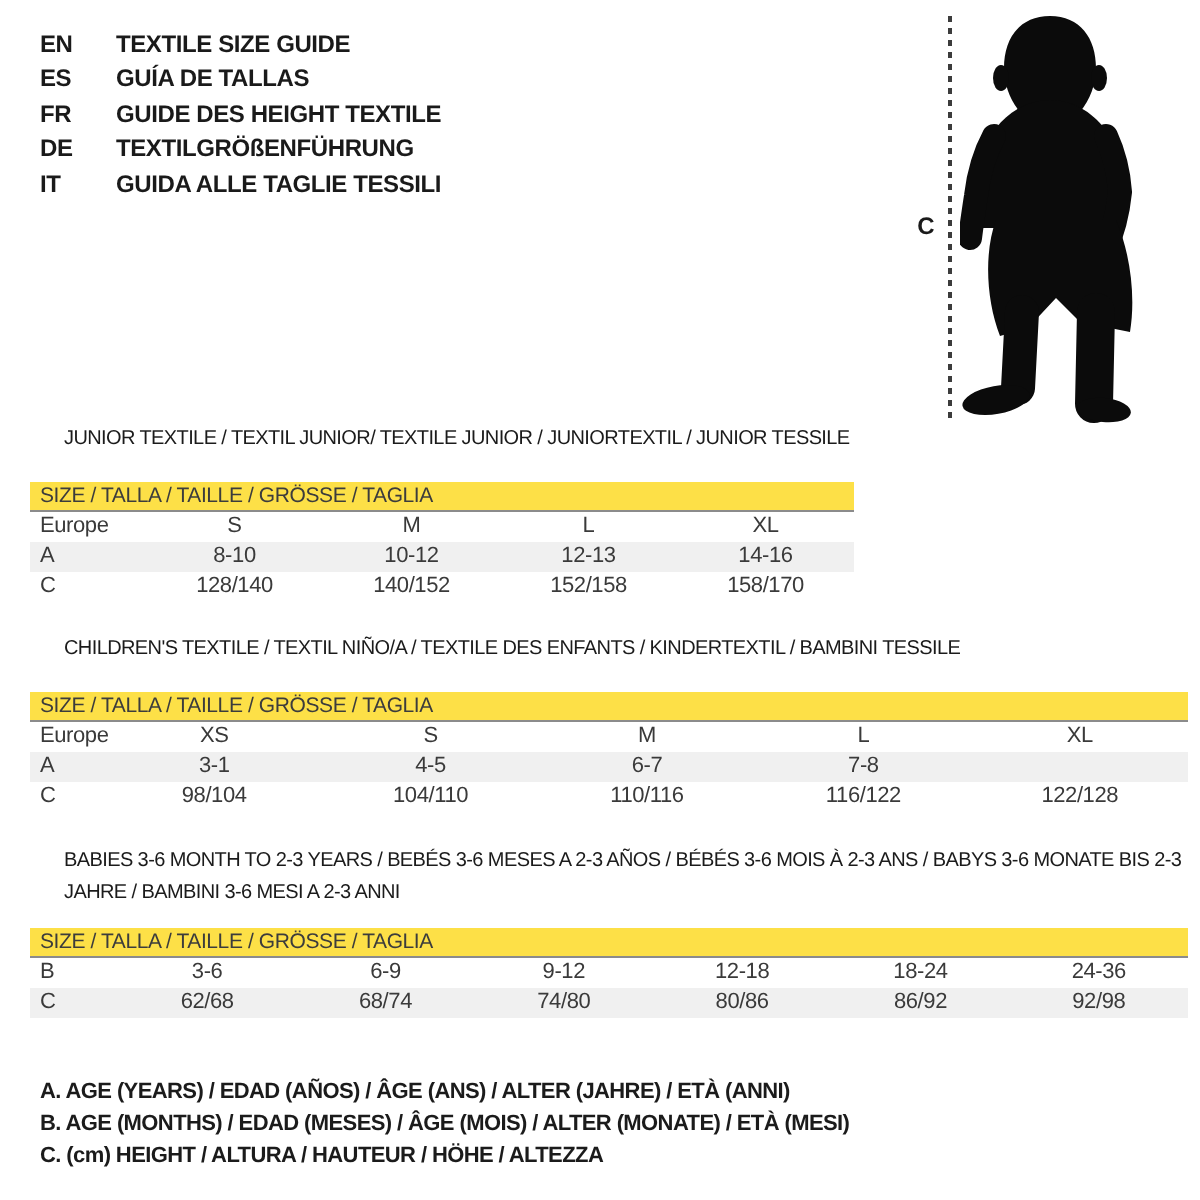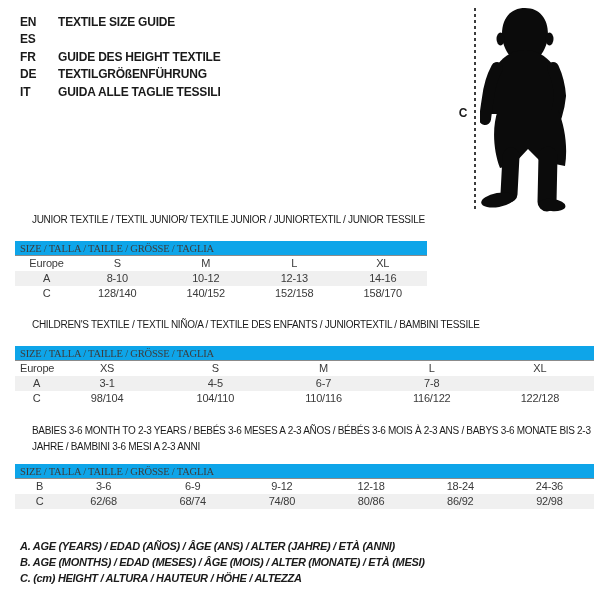--- a/index.html
+++ b/index.html
@@ -15,46 +15,47 @@
   .measure-line{position:absolute;left:474px;top:8px;width:2px;height:204px;
     background:repeating-linear-gradient(to bottom,#3c3c3c 0 3px,transparent 3px 6px);}
   .measure-label{position:absolute;left:455px;top:106px;width:16px;text-align:center;
     font-size:12px;font-weight:bold;color:#1a1a1a;}
   .baby-svg{position:absolute;left:480px;top:6px;width:100px;height:206px;}
   
   .section-title{position:absolute;left:32px;font-size:10px;font-weight:normal;
     letter-spacing:-0.3px;color:#1b1b1b;white-space:nowrap;}
   .section-title.wrap{white-space:normal;line-height:15.5px;}
   .stable{position:absolute;left:15px;}
-  .size-header{height:15px;line-height:15px;background:#0ea5e9;border-bottom:1px solid #8b8b8b;
-    padding-left:5px;font-size:10.5px;color:#3c3c3c;letter-spacing:-0.2px;box-sizing:border-box;font-family:Liberation Serif, serif;}
+  .size-header{height:15px;line-height:15px;background:#fde047;border-bottom:1px solid #8b8b8b;
+    padding-left:5px;font-size:10.5px;color:#3c3c3c;letter-spacing:-0.2px;box-sizing:border-box;}
   .trow{display:grid;height:15px;line-height:15px;font-size:11px;color:#3a3a3a;letter-spacing:-0.2px;}
   .trow.shaded{background:#f0f0f0;}
   .t1 .trow{grid-template-columns:58px repeat(4,1fr);}
   .t2 .trow{grid-template-columns:38px repeat(5,1fr);}
   .t3 .trow{grid-template-columns:44px repeat(6,1fr);}
-  .tlabel{padding-left:5px;text-align:center;white-space:nowrap;}
+  .tlabel{padding-left:5px;text-align:left;white-space:nowrap;}
   .tcell{text-align:center;white-space:nowrap;}
   
-  .legend-block{position:absolute;left:20px;top:538px;font-style:italic;}
+  .legend-block{position:absolute;left:20px;top:538px;}
   .legend-line{height:16.2px;line-height:16.2px;font-size:11px;font-weight:bold;
     letter-spacing:-0.3px;color:#1b1b1b;white-space:nowrap;}
 </style>
 </head>
 <body>
 
 <div class="page">
 
   <div class="lang-block">
       <div class="lang-row">
         <span>EN</span>
         <span>TEXTILE SIZE GUIDE</span>
       </div>
       <div class="lang-row">
         <span>ES</span>
+        <span>GUÍA DE TALLAS</span>
       </div>
       <div class="lang-row">
         <span>FR</span>
         <span>GUIDE DES HEIGHT TEXTILE</span>
       </div>
       <div class="lang-row">
         <span>DE</span>
         <span>TEXTILGRÖßENFÜHRUNG</span>
       </div>
       <div class="lang-row">
@@ -108,21 +109,21 @@
         <div class="trow">
           <span class="tlabel">C</span>
           <span class="tcell">128/140</span>
           <span class="tcell">140/152</span>
           <span class="tcell">152/158</span>
           <span class="tcell">158/170</span>
         </div>
       </div>
   </div>
 
-  <div class="section-title" style="top:319px">CHILDREN'S TEXTILE / TEXTIL NIÑO/A / TEXTILE DES ENFANTS / JUNIORTEXTIL / BAMBINI TESSILE</div>
+  <div class="section-title" style="top:319px">CHILDREN'S TEXTILE / TEXTIL NIÑO/A / TEXTILE DES ENFANTS / KINDERTEXTIL / BAMBINI TESSILE</div>
   <div class="stable t2" style="top:346px;width:579px">
     <div class="size-header">SIZE / TALLA / TAILLE / GRÖSSE / TAGLIA</div>
     <div>
         <div class="trow">
           <span class="tlabel">Europe</span>
           <span class="tcell">XS</span>
           <span class="tcell">S</span>
           <span class="tcell">M</span>
           <span class="tcell">L</span>
           <span class="tcell">XL</span>

